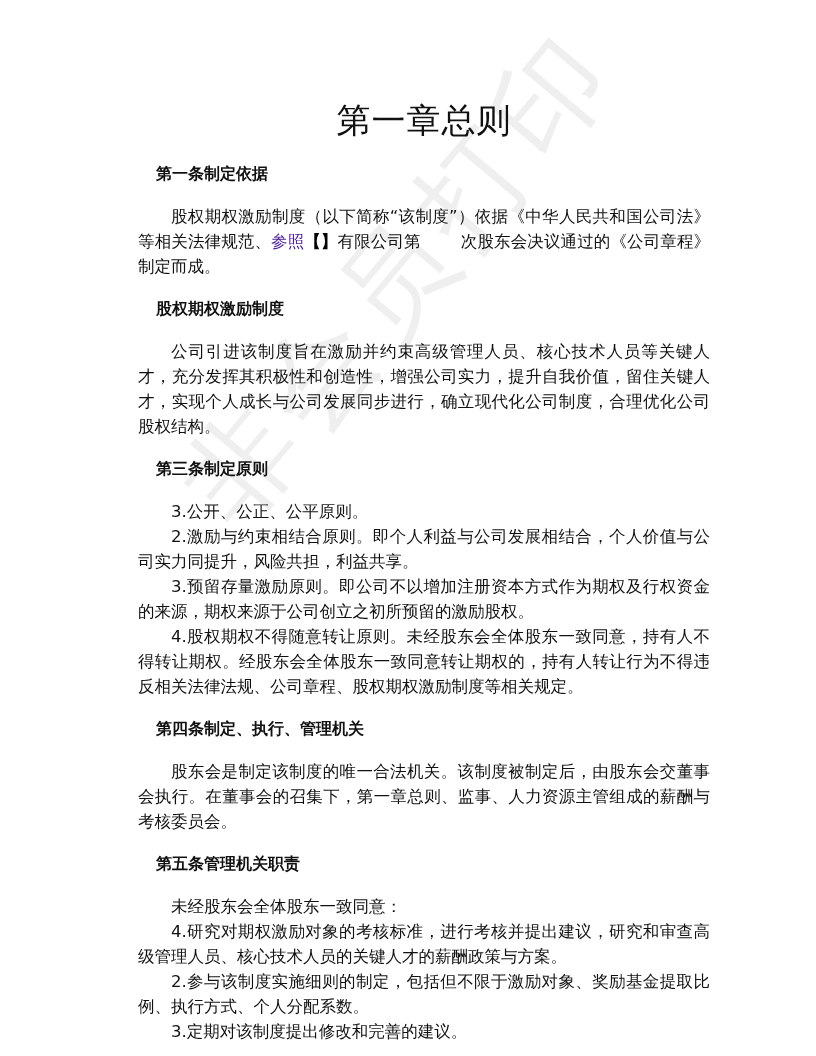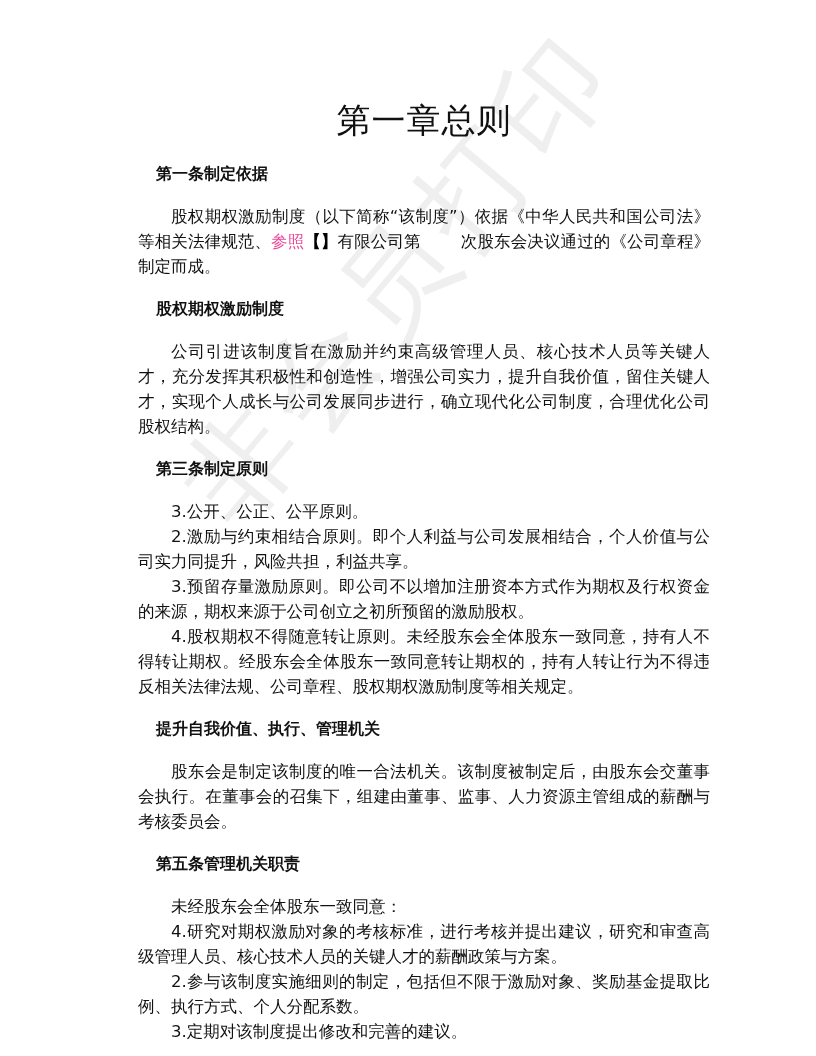--- a/index.html
+++ b/index.html
@@ -49,21 +49,21 @@
     }
     .para {
       font-size: 16.5px;
       line-height: 25px;
       margin: 0;
       text-indent: 2em;
       text-align: justify;
       text-align-last: left;
       font-family: "DejaVu Sans", "Liberation Sans", sans-serif;
     }
-    .red { color: #ec4899; }
+    .red { color: #4c1d95; }
     .bracket { font-weight: bold; color: #000; }
     .blank { display: inline-block; width: 40px; }
     .watermark {
       position: absolute;
       left: 150px;
       top: 460px;
       font-size: 110px;
       color: rgba(180,180,180,0.22);
       transform: rotate(-50deg);
       transform-origin: left top;
@@ -96,22 +96,22 @@
 
     <section class="article">
       <h2 class="article-heading">第三条制定原则</h2>
       <p class="para">3.公开、公正、公平原则。</p>
       <p class="para">2.激励与约束相结合原则。即个人利益与公司发展相结合，个人价值与公司实力同提升，风险共担，利益共享。</p>
       <p class="para">3.预留存量激励原则。即公司不以增加注册资本方式作为期权及行权资金的来源，期权来源于公司创立之初所预留的激励股权。</p>
       <p class="para">4.股权期权不得随意转让原则。未经股东会全体股东一致同意，持有人不得转让期权。经股东会全体股东一致同意转让期权的，持有人转让行为不得违反相关法律法规、公司章程、股权期权激励制度等相关规定。</p>
     </section>
 
     <section class="article">
-      <h2 class="article-heading">提升自我价值、执行、管理机关</h2>
-      <p class="para">股东会是制定该制度的唯一合法机关。该制度被制定后，由股东会交董事会执行。在董事会的召集下，组建由董事、监事、人力资源主管组成的薪酬与考核委员会。</p>
+      <h2 class="article-heading">第四条制定、执行、管理机关</h2>
+      <p class="para">股东会是制定该制度的唯一合法机关。该制度被制定后，由股东会交董事会执行。在董事会的召集下，第一章总则、监事、人力资源主管组成的薪酬与考核委员会。</p>
     </section>
 
     <section class="article">
       <h2 class="article-heading">第五条管理机关职责</h2>
       <p class="para">未经股东会全体股东一致同意：</p>
       <p class="para">4.研究对期权激励对象的考核标准，进行考核并提出建议，研究和审查高级管理人员、核心技术人员的关键人才的薪酬政策与方案。</p>
       <p class="para">2.参与该制度实施细则的制定，包括但不限于激励对象、奖励基金提取比例、执行方式、个人分配系数。</p>
       <p class="para">3.定期对该制度提出修改和完善的建议。</p>
     </section>
 

